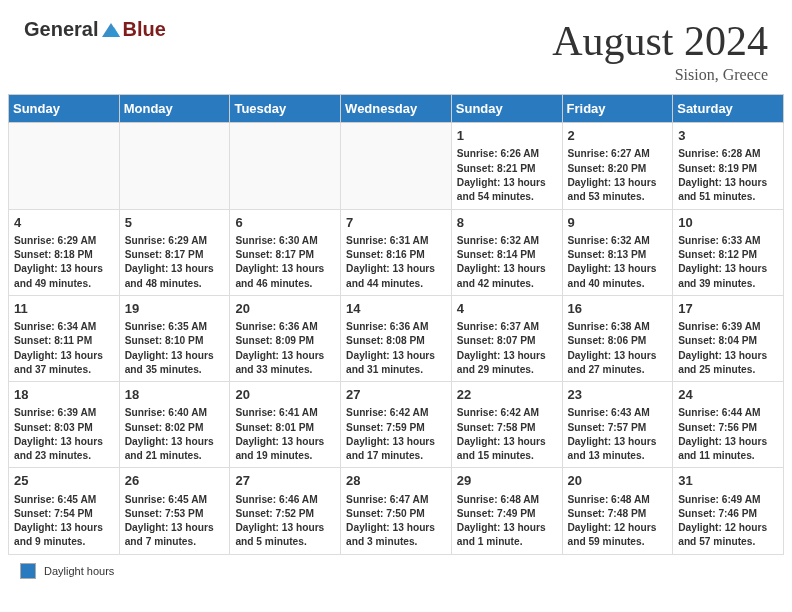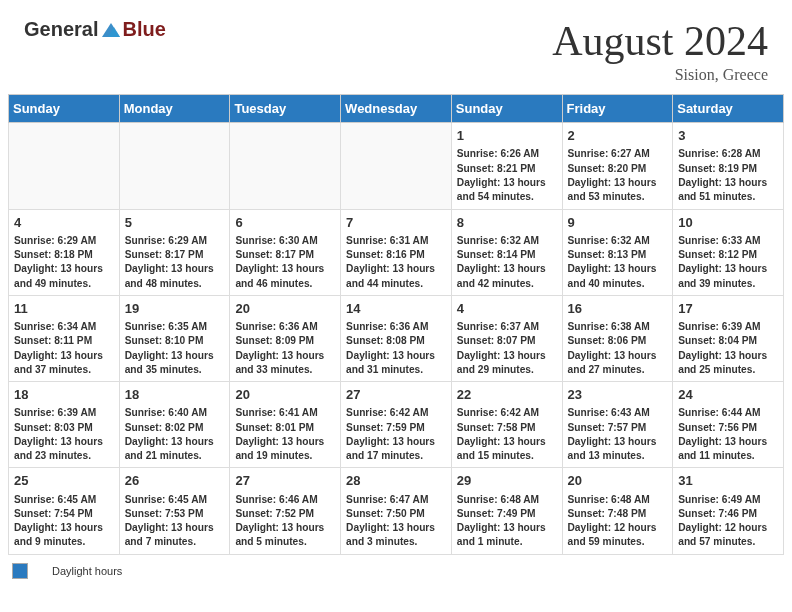--- a/index.html
+++ b/index.html
@@ -90,22 +90,22 @@
       margin-bottom: 2px;
     }
     .day-info {
       color: #333;
       font-size: 10.2px;
       font-weight: bold;
     }
     .footer {
       display: flex;
       align-items: center;
-      padding: 8px 8px 6px 12px;
-      gap: 24px;
+      padding: 8px 8px 6px 20px;
+      gap: 8px;
     }
     .legend-box {
       width: 16px;
       height: 16px;
       background: #2a7abf;
       border: 1px solid #aaa;
       display: inline-block;
     }
     .legend-text {
       font-size: 11px;

